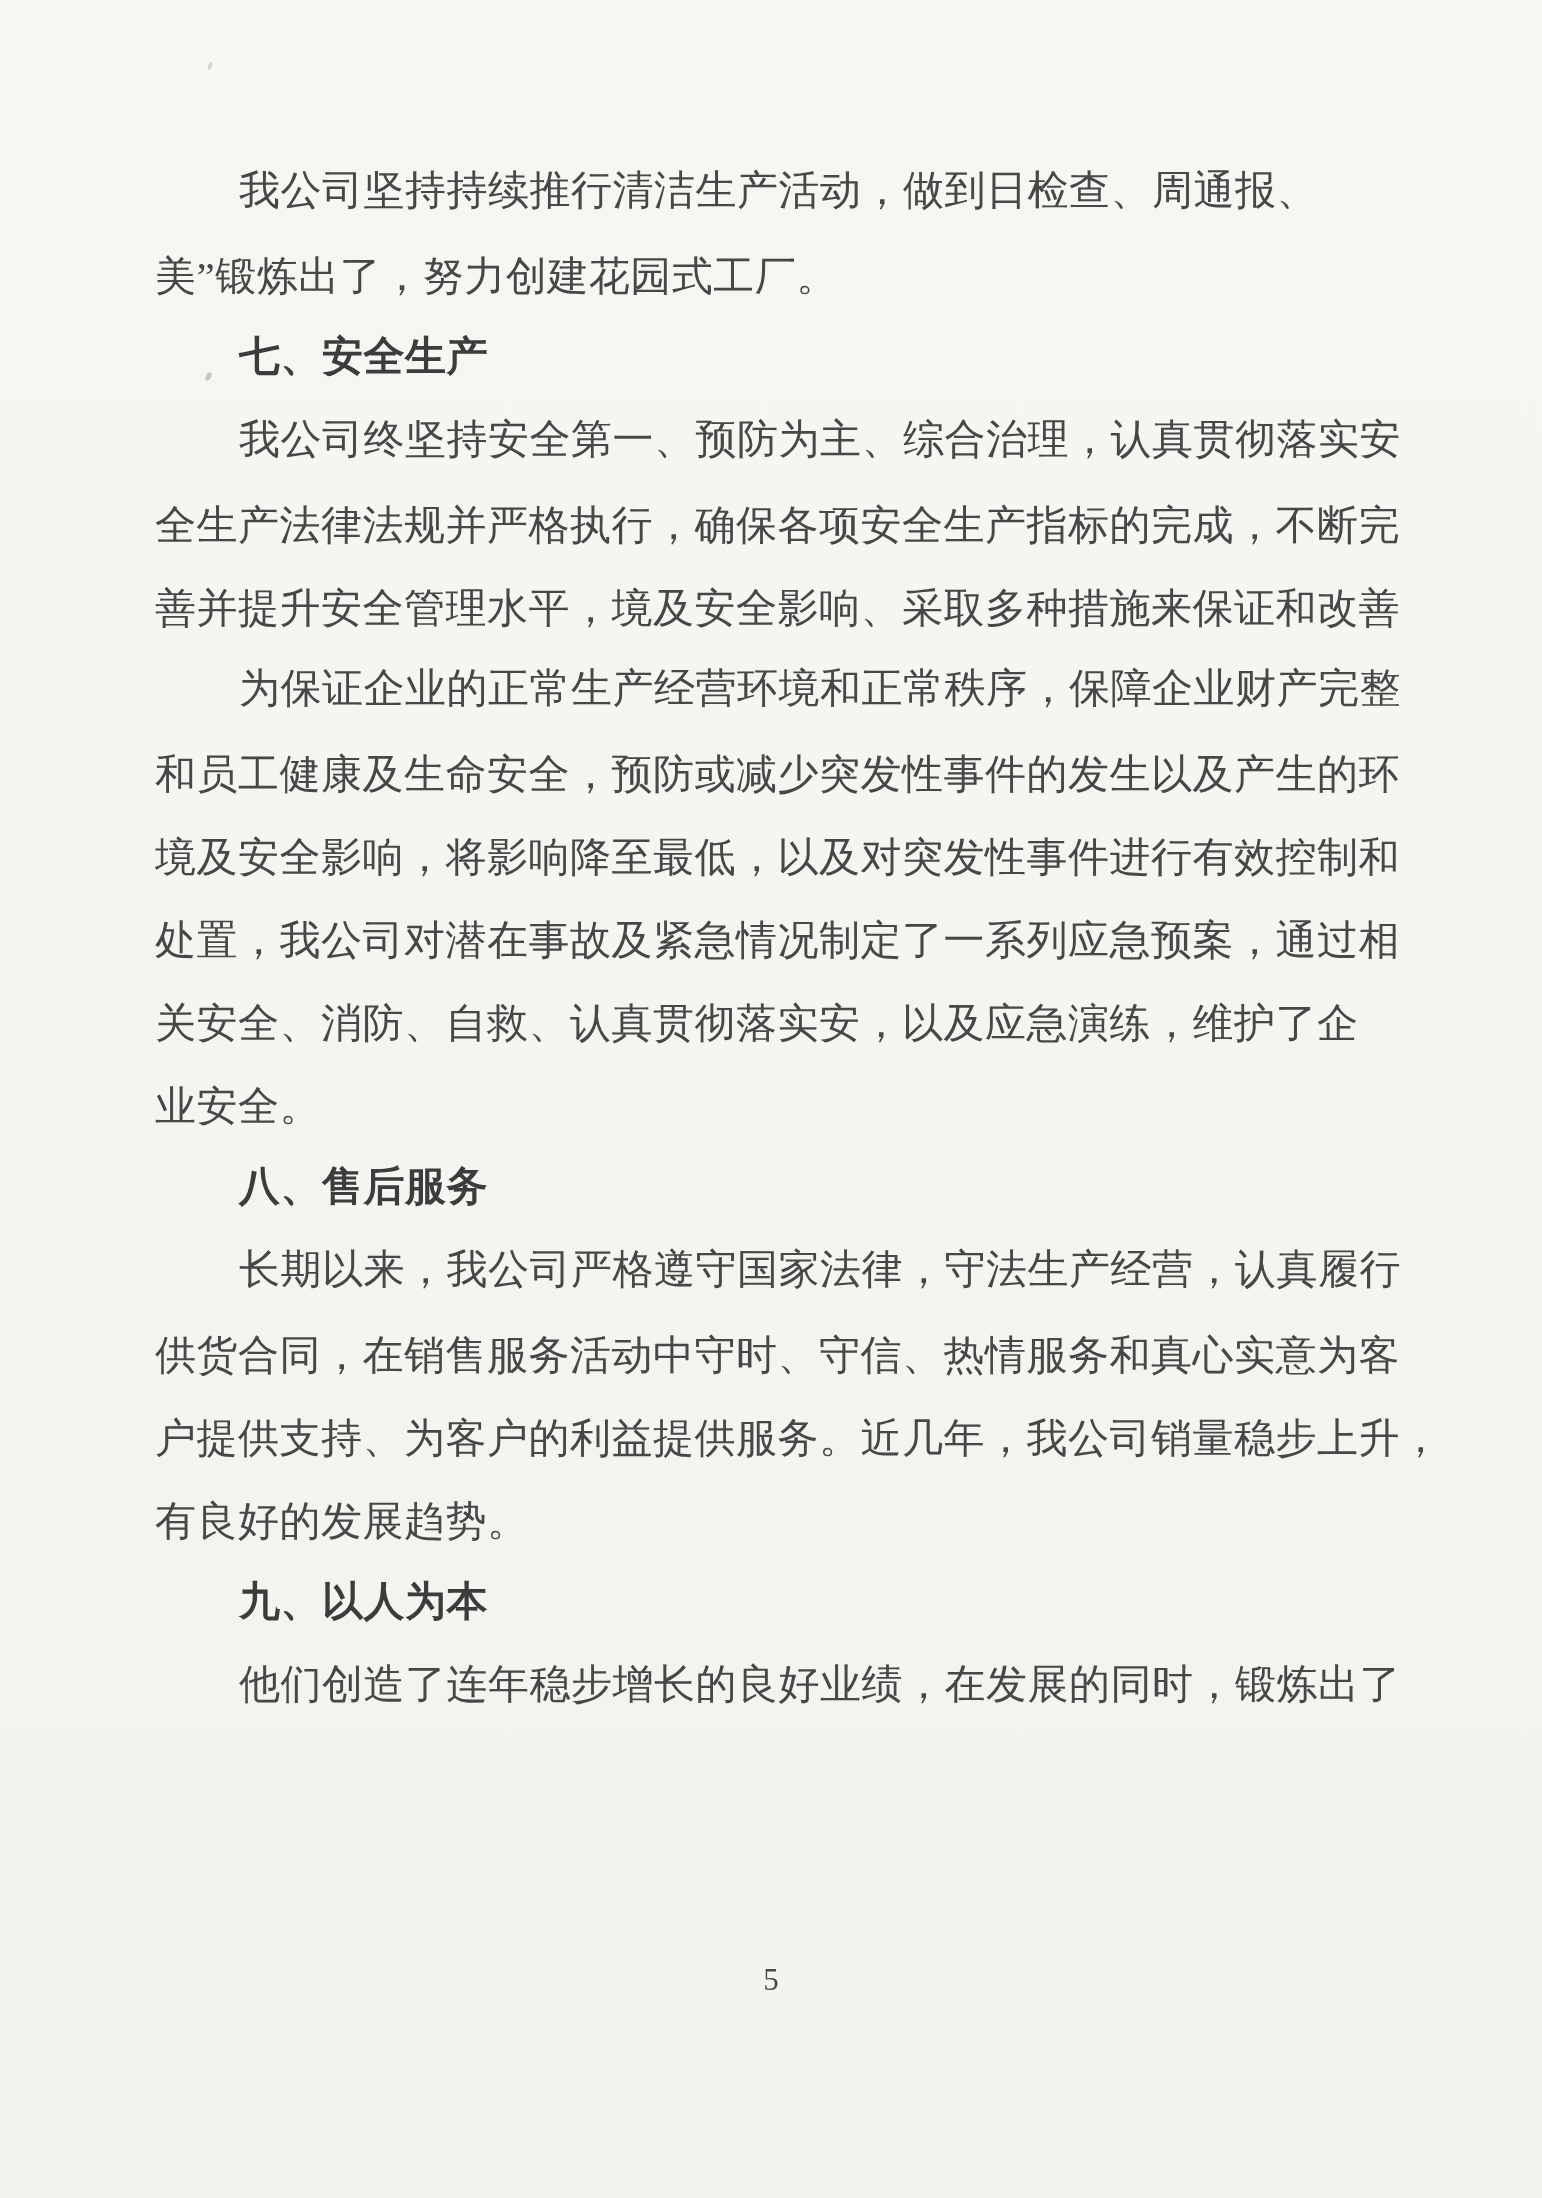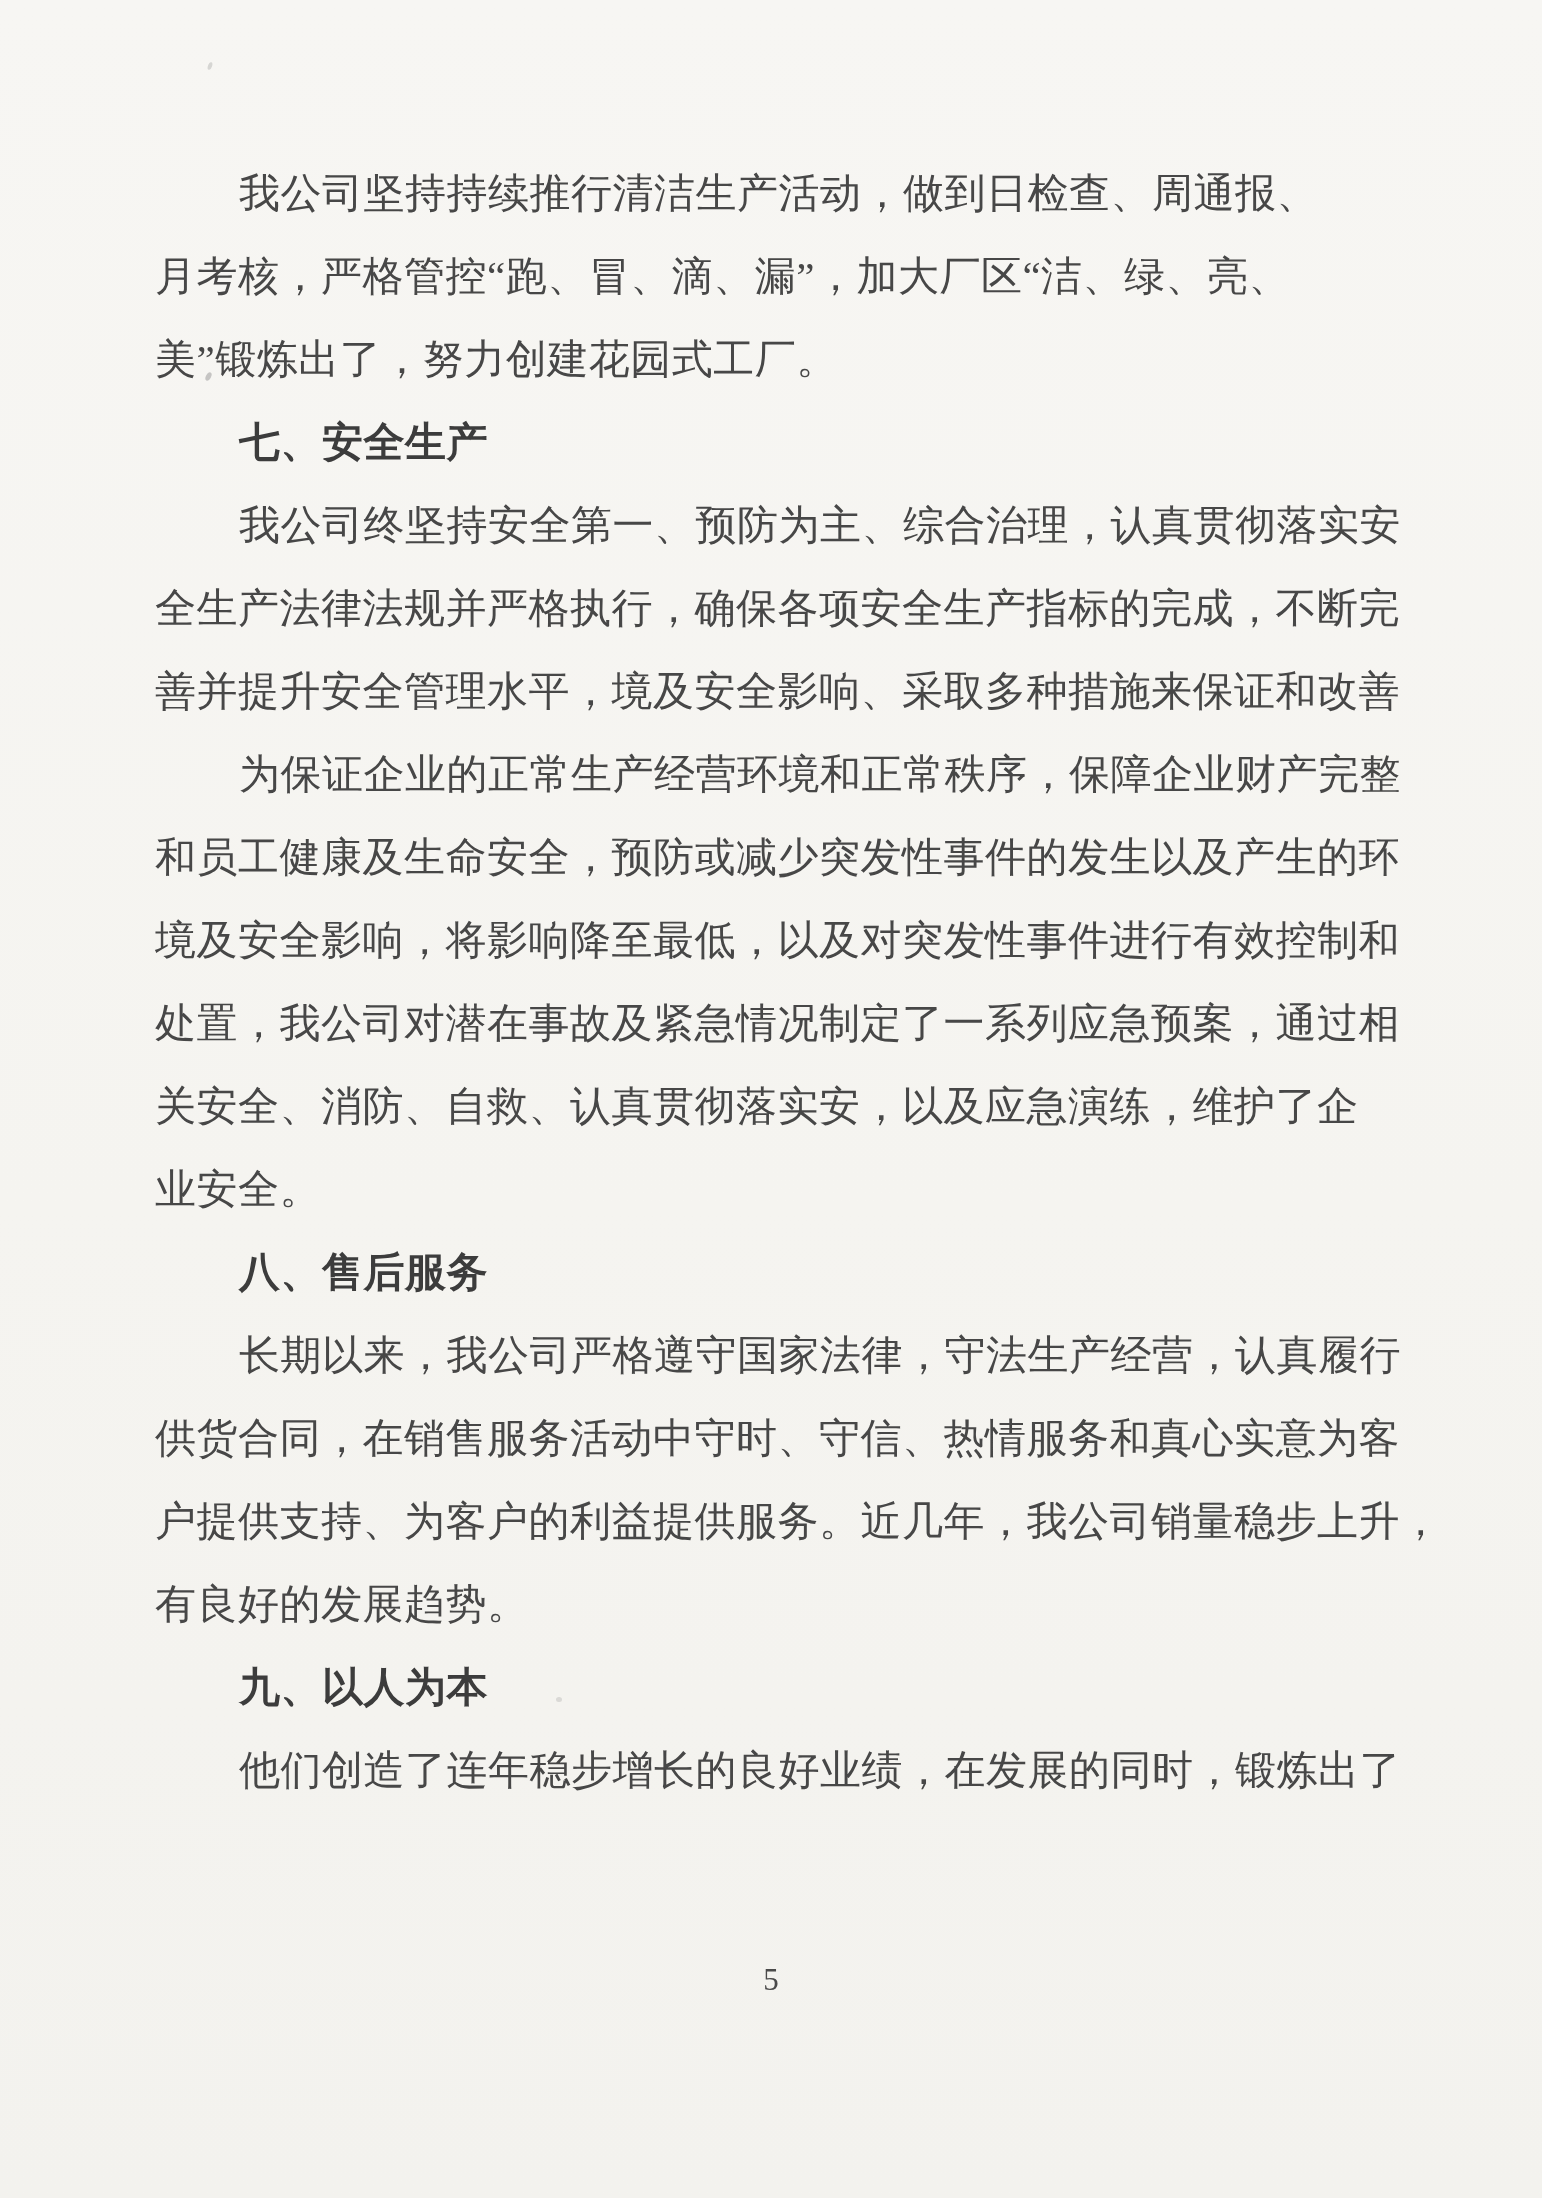--- a/index.html
+++ b/index.html
@@ -25,20 +25,21 @@
   }
   .line {
     height: 83px;
     line-height: 83px;
     font-size: 41px;
     white-space: nowrap;
     letter-spacing: 0.5px;
   }
   .line.indent {
     padding-left: 84px;
+    font-family: Liberation Mono, monospace;
   }
   .line.bold {
     font-weight: bold;
     color: #3c3c3c;
   }
   .page-number {
     position: absolute;
     top: 1962px;
     left: 0;
     width: 100%;
@@ -59,21 +60,20 @@
 </head>
 <body>
 
 <div class="page">
   <div class="speck s1"></div>
   <div class="speck s2"></div>
   <div class="speck s3"></div>
 
   <main class="content">
       <div class="line indent">我公司坚持持续推行清洁生产活动，做到日检查、周通报、</div>
-      <div class="line">月考核，严格管控“跑、冒、滴、漏”，加大厂区“洁、绿、亮、</div>
       <div class="line">美”锻炼出了，努力创建花园式工厂。</div>
       <div class="line indent bold">七、安全生产</div>
       <div class="line indent">我公司终坚持安全第一、预防为主、综合治理，认真贯彻落实安</div>
       <div class="line">全生产法律法规并严格执行，确保各项安全生产指标的完成，不断完</div>
       <div class="line">善并提升安全管理水平，境及安全影响、采取多种措施来保证和改善</div>
       <div class="line indent">为保证企业的正常生产经营环境和正常秩序，保障企业财产完整</div>
       <div class="line">和员工健康及生命安全，预防或减少突发性事件的发生以及产生的环</div>
       <div class="line">境及安全影响，将影响降至最低，以及对突发性事件进行有效控制和</div>
       <div class="line">处置，我公司对潜在事故及紧急情况制定了一系列应急预案，通过相</div>
       <div class="line">关安全、消防、自救、认真贯彻落实安，以及应急演练，维护了企</div>

